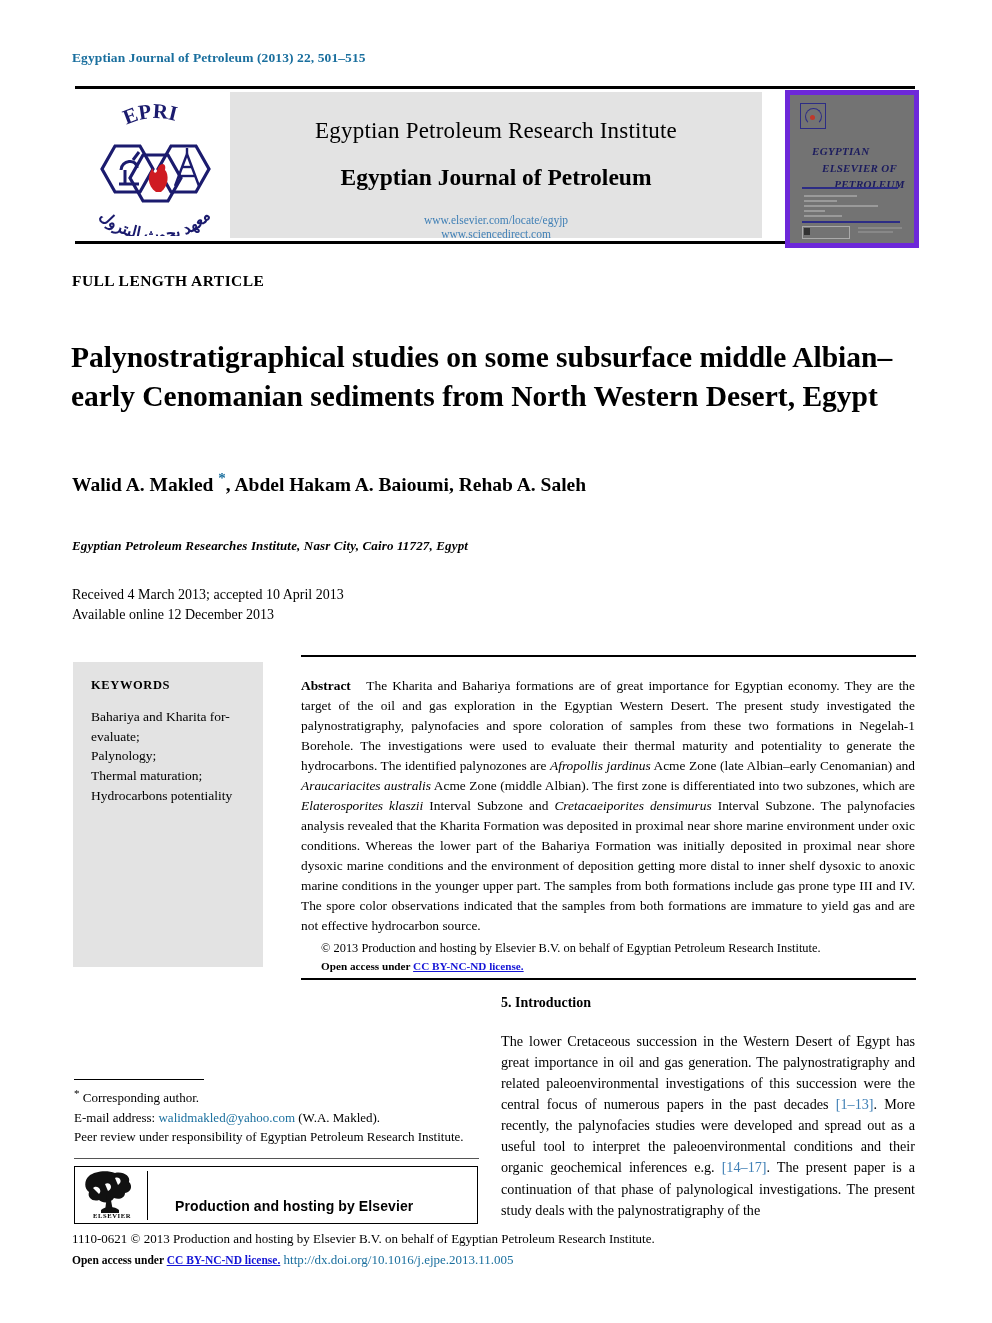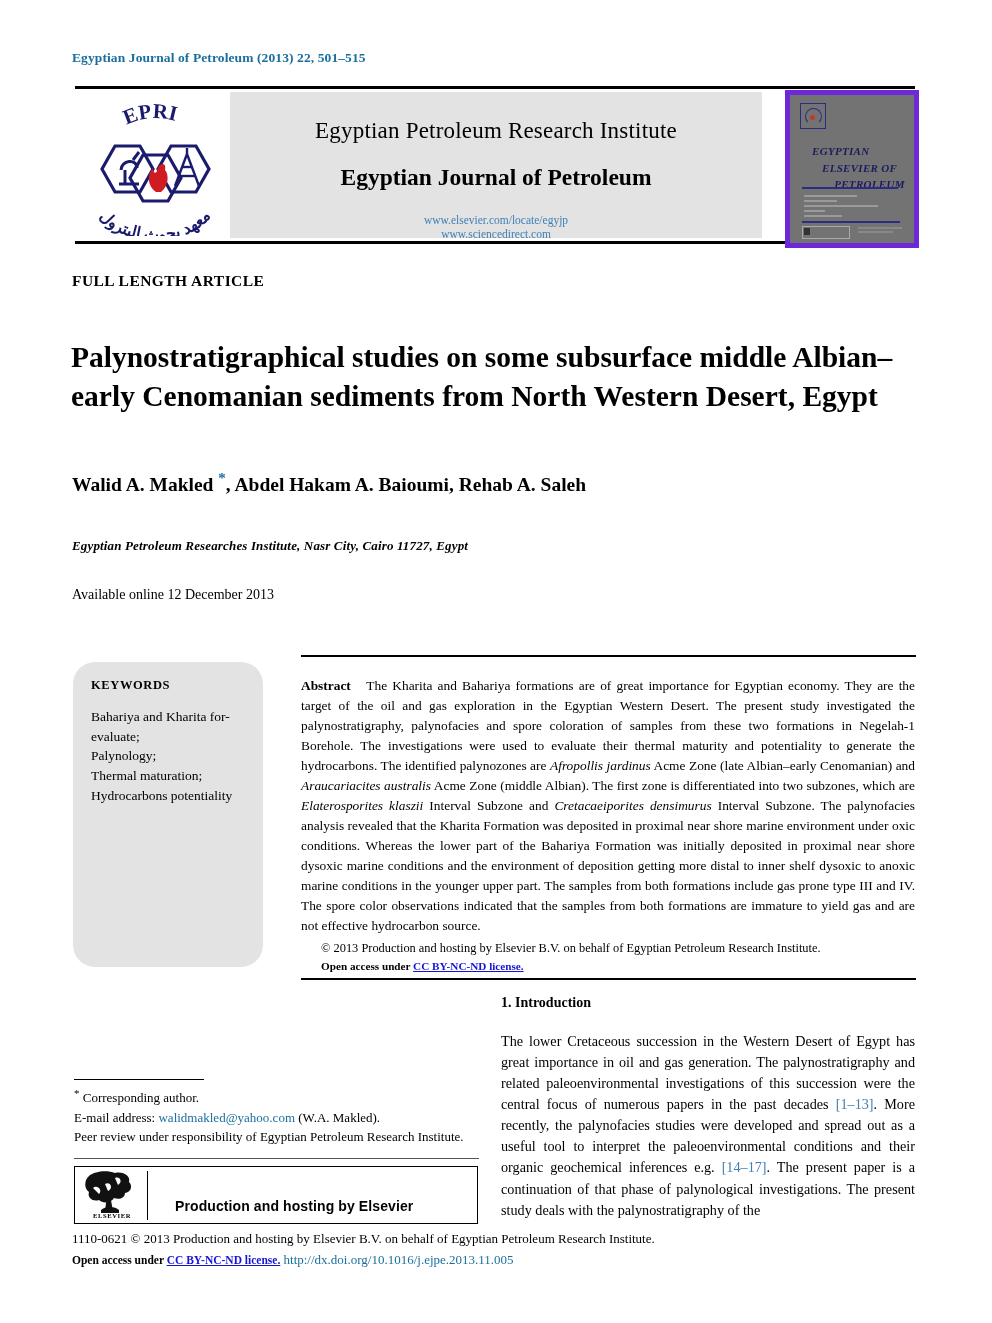--- a/index.html
+++ b/index.html
@@ -221,21 +221,20 @@
   
   .keywords-box {
     position: absolute;
     left: 73px;
     top: 662px;
     width: 190px;
     height: 305px;
     background: #e3e3e3;
     padding: 16px 14px 0 18px;
     box-sizing: border-box;
-    border-radius: 22px;
   }
   .kw-head {
     font-size: 12.5px;
     font-weight: bold;
     letter-spacing: .6px;
     font-family: "Liberation Serif", serif;
   }
   .kw-list {
     margin-top: 14px;
     font-size: 13.5px;
@@ -485,20 +484,21 @@
 
   <h1 class="article-title">Palynostratigraphical studies on some subsurface middle Albian–early Cenomanian sediments from North Western Desert, Egypt</h1>
 
   <div class="authors">
     <span>Walid A. Makled </span><span class="star">*</span><span>, Abdel Hakam A. Baioumi, Rehab A. Saleh</span>
   </div>
 
   <div class="affiliation">Egyptian Petroleum Researches Institute, Nasr City, Cairo 11727, Egypt</div>
 
   <div class="dates">
+    <div>Received 4 March 2013; accepted 10 April 2013</div>
     <div>Available online 12 December 2013</div>
   </div>
 
   <div class="keywords-box">
     <div class="kw-head">KEYWORDS</div>
     <div class="kw-list">
       <div>Bahariya and Kharita for-</div>
       <div>evaluate;</div>
       <div>Palynology;</div>
       <div>Thermal maturation;</div>
@@ -509,21 +509,21 @@
   <div class="abs-rule-top"></div>
   <div class="abstract">
     <span class="ahead">Abstract</span>&nbsp;&nbsp;&nbsp;<span>The Kharita and Bahariya formations are of great importance for Egyptian economy. They are the target of the oil and gas exploration in the Egyptian Western Desert. The present study investigated the palynostratigraphy, palynofacies and spore coloration of samples from these two formations in Negelah-1 Borehole. The investigations were used to evaluate their thermal maturity and potentiality to generate the hydrocarbons. The identified palynozones are </span><i>Afropollis jardinus</i><span> Acme Zone (late Albian–early Cenomanian) and </span><i>Araucariacites australis</i><span> Acme Zone (middle Albian). The first zone is differentiated into two subzones, which are </span><i>Elaterosporites klaszii</i><span> Interval Subzone and </span><i>Cretacaeiporites densimurus</i><span> Interval Subzone. The palynofacies analysis revealed that the Kharita Formation was deposited in proximal near shore marine environment under oxic conditions. Whereas the lower part of the Bahariya Formation was initially deposited in proximal near shore dysoxic marine conditions and the environment of deposition getting more distal to inner shelf dysoxic to anoxic marine conditions in the younger upper part. The samples from both formations include gas prone type III and IV. The spore color observations indicated that the samples from both formations are immature to yield gas and are not effective hydrocarbon source.</span>
   </div>
   <div class="copyright">
     <span>© 2013 Production and hosting by Elsevier B.V. on behalf of Egyptian Petroleum Research Institute.</span><br>
     <span class="oa">Open access under </span><a href="#" class="oa">CC BY-NC-ND license.</a>
   </div>
   <div class="abs-rule-bottom"></div>
 
-  <div class="intro-head">1. Introduction</div>
+  <div class="intro-head">5. Introduction</div>
   <div class="intro-body">
     <span>The lower Cretaceous succession in the Western Desert of Egypt has great importance in oil and gas generation. The palynostratigraphy and related paleoenvironmental investigations of this succession were the central focus of numerous papers in the past decades </span><a href="#">[1–13]</a><span>. More recently, the palynofacies studies were developed and spread out as a useful tool to interpret the paleoenvironmental conditions and their organic geochemical inferences e.g. </span><a href="#">[14–17]</a><span>. The present paper is a continuation of that phase of palynological investigations. The present study deals with the palynostratigraphy of the</span>
   </div>
 
   <div class="fn-rule"></div>
   <div class="footnote">
     <div>
       <span class="fstar">*</span><span> Corresponding author.</span>
     </div>
     <div>

